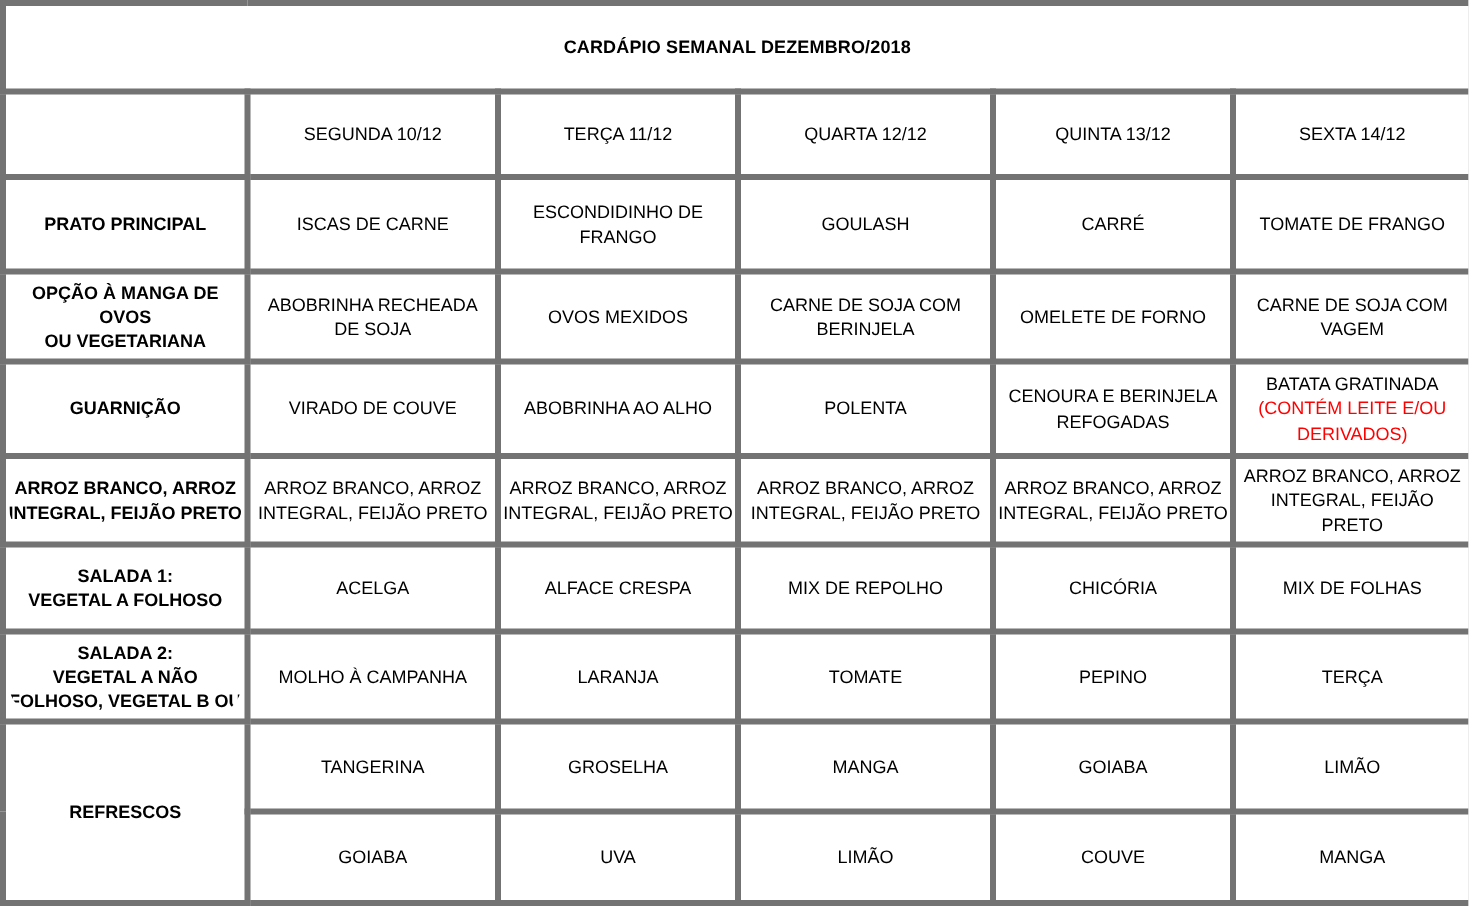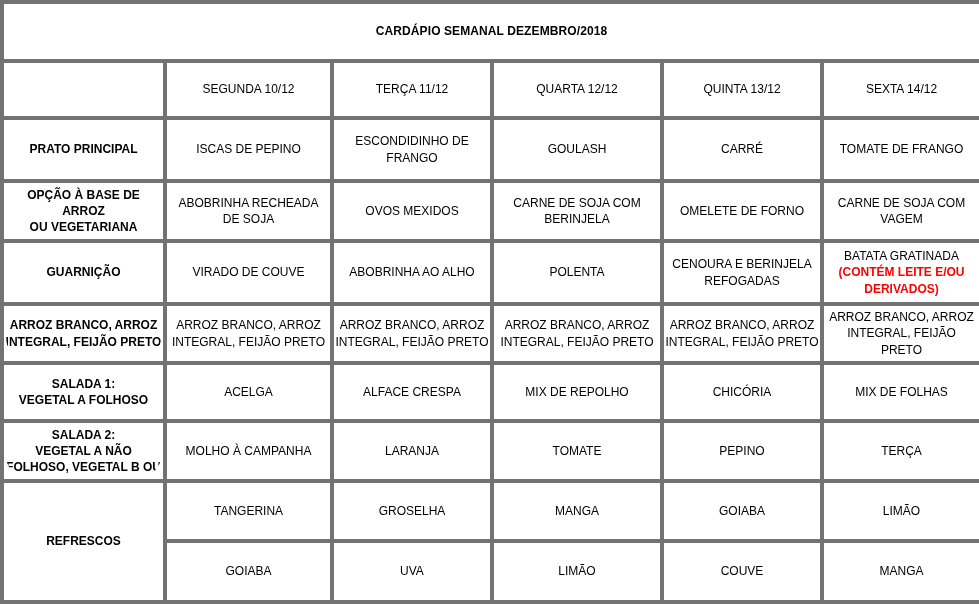--- a/index.html
+++ b/index.html
@@ -39,21 +39,21 @@
   td.day-header {
     font-weight: normal;
     font-size: 13px;
     white-space: pre;
   }
   td.row-label {
     font-weight: bold;
     border-radius: 25px;
   }
   .warning-line {
-    font-weight: bold;
+    font-weight: normal;
     display: block;
   }
 </style>
 </head>
 <body>
 
 <div class="sheet">
   <table class="menu">
     <colgroup>
       <col style="width:163px">
@@ -73,30 +73,30 @@
       <td></td>
       <td class="day-header">SEGUNDA  10/12</td>
       <td class="day-header">TERÇA 11/12</td>
       <td class="day-header">QUARTA 12/12</td>
       <td class="day-header">QUINTA 13/12</td>
       <td class="day-header">SEXTA 14/12</td>
     </tr>
 
     <tr style="height:63px">
       <td class="row-label">PRATO PRINCIPAL</td>
-      <td>ISCAS DE PEPINO</td>
+      <td>ISCAS DE CARNE</td>
       <td>ESCONDIDINHO DE
 FRANGO</td>
       <td>GOULASH</td>
       <td>CARRÉ</td>
       <td>TOMATE DE FRANGO</td>
     </tr>
 
     <tr style="height:60px">
-      <td class="row-label">OPÇÃO À BASE DE ARROZ
+      <td class="row-label">OPÇÃO À MANGA DE OVOS
 OU VEGETARIANA</td>
       <td>ABOBRINHA RECHEADA
 DE SOJA</td>
       <td>OVOS MEXIDOS</td>
       <td>CARNE DE SOJA COM
 BERINJELA</td>
       <td>OMELETE DE FORNO</td>
       <td>CARNE DE SOJA COM
 VAGEM</td>
     </tr>

